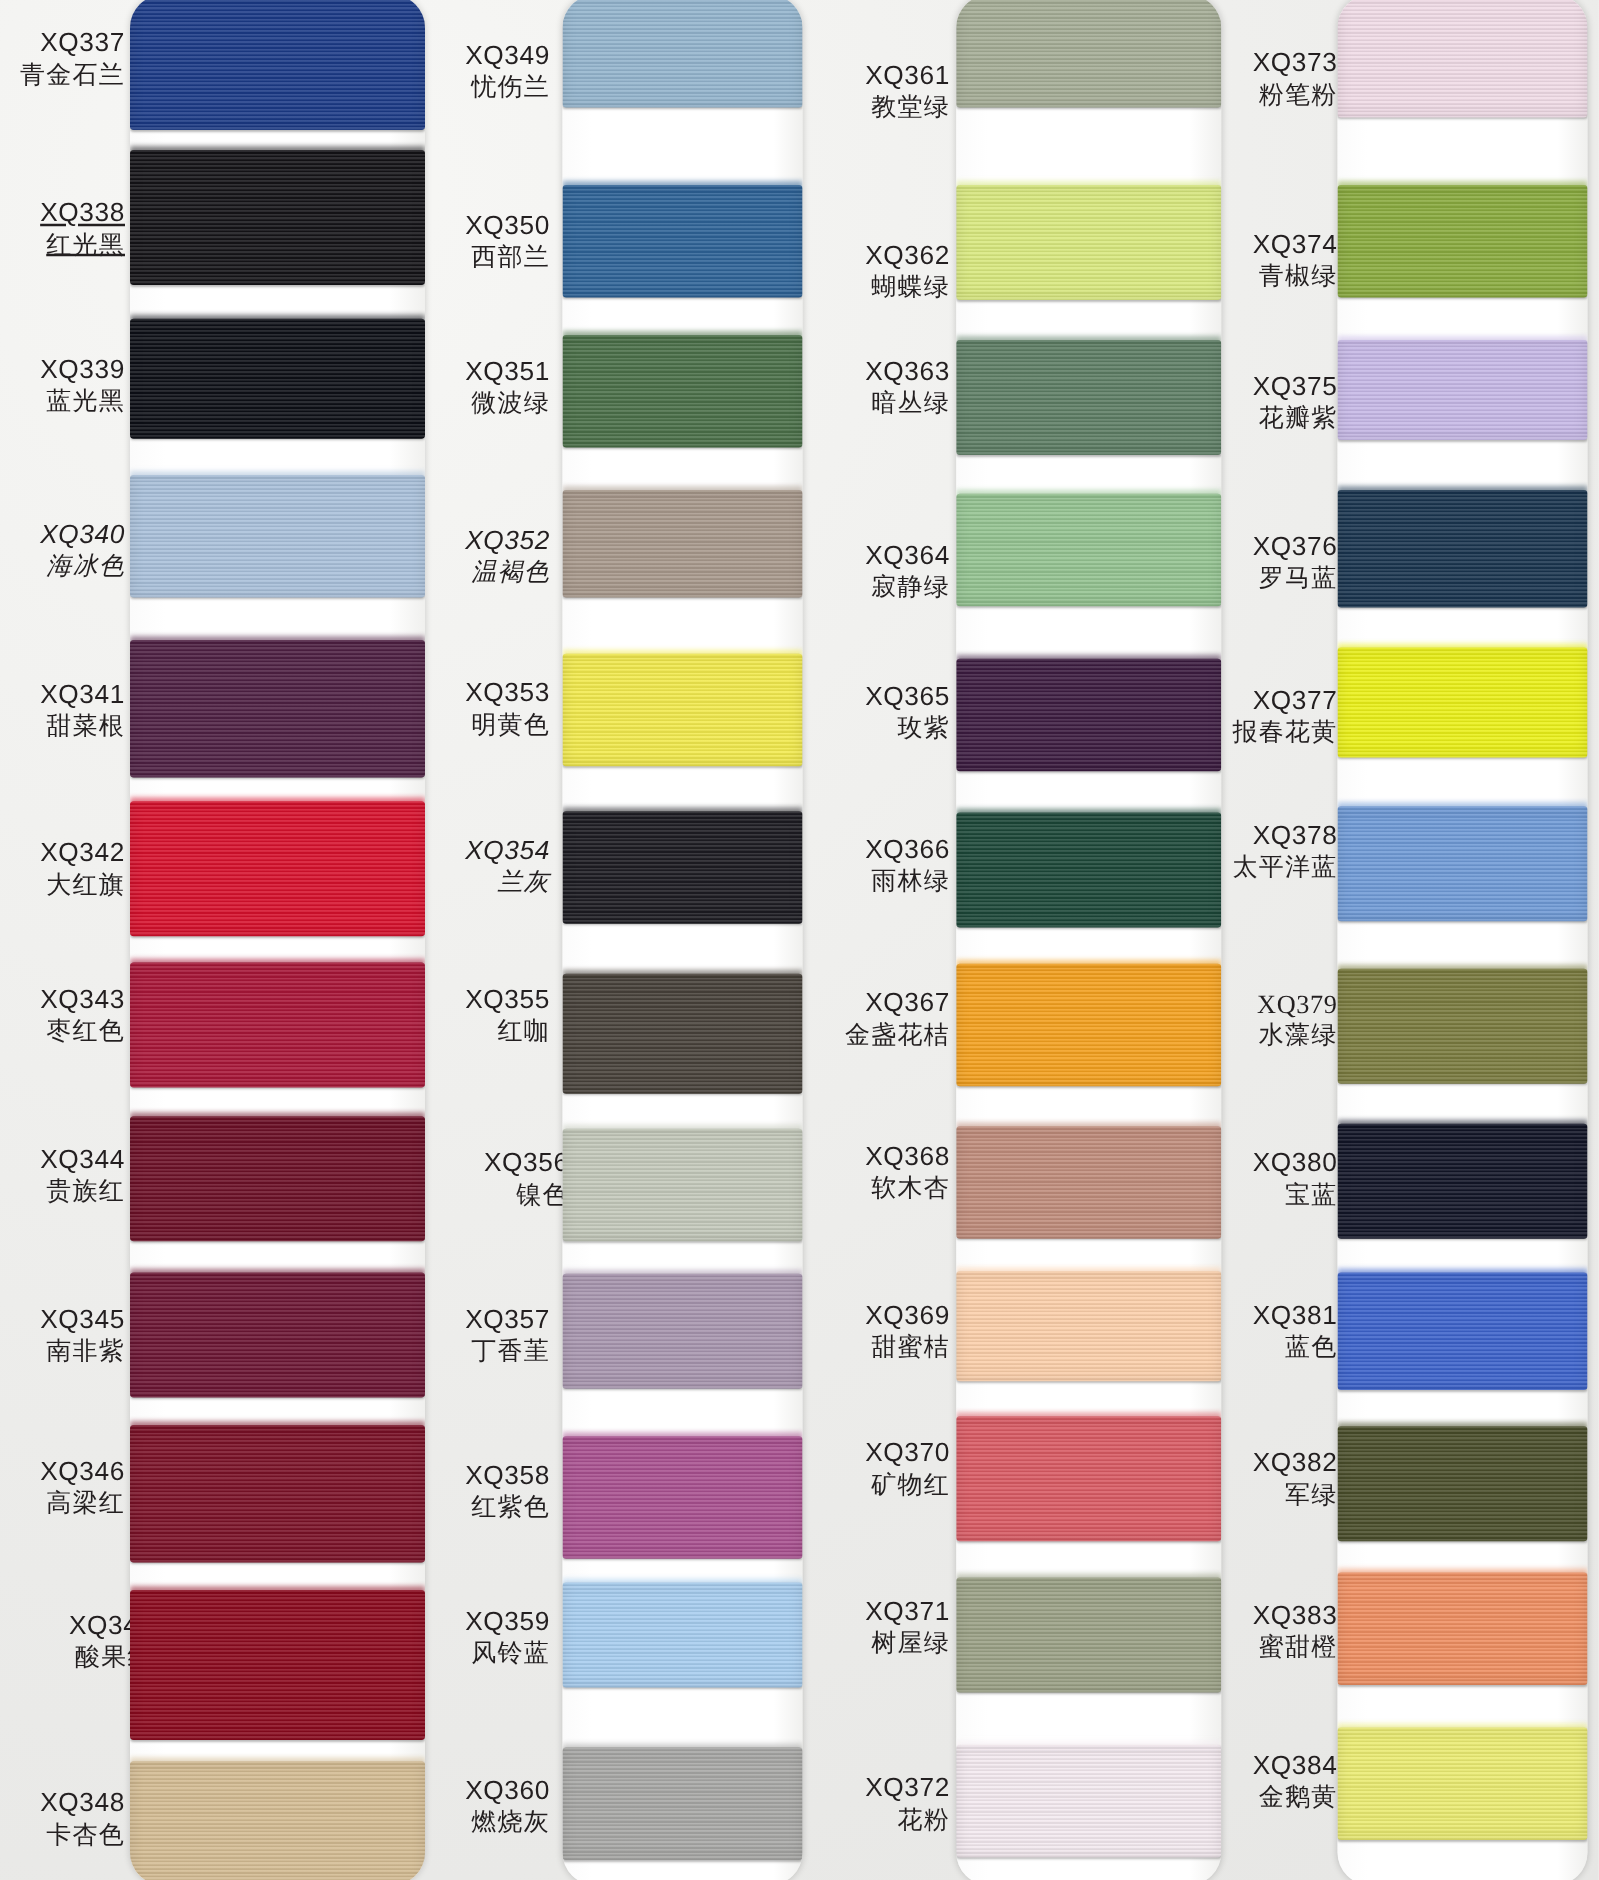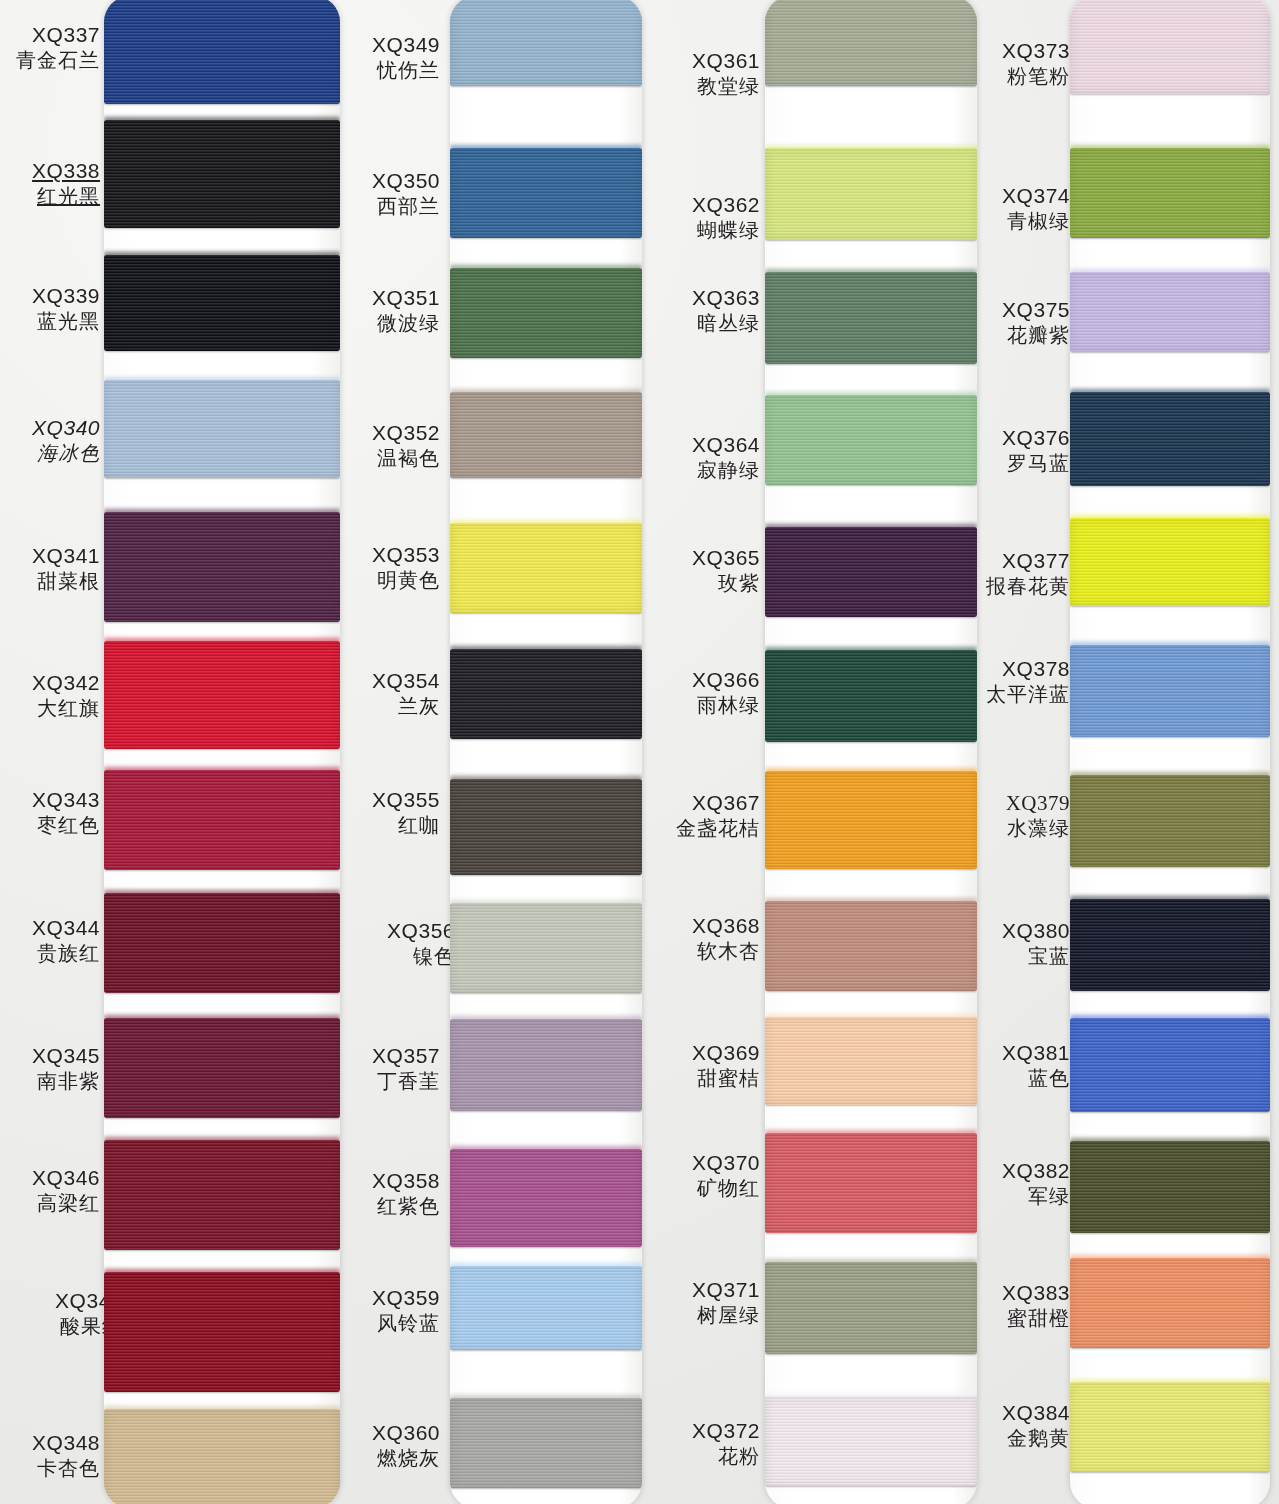--- a/index.html
+++ b/index.html
@@ -166,29 +166,29 @@
         <span class="name">忧伤兰</span>
       </div>
       <div class="label" style="left: 340px; width: 100px; top: 168px;">
         <span class="code">XQ350</span>
         <span class="name">西部兰</span>
       </div>
       <div class="label" style="left: 340px; width: 100px; top: 285px;">
         <span class="code">XQ351</span>
         <span class="name">微波绿</span>
       </div>
-      <div class="label" style="left: 340px; width: 100px; top: 420px;">
+      <div class="label" style="left: 340px; width: 100px; top: 420px; font-style: italic;">
         <span class="code">XQ352</span>
         <span class="name">温褐色</span>
       </div>
       <div class="label" style="left: 340px; width: 100px; top: 542px;">
         <span class="code">XQ353</span>
         <span class="name">明黄色</span>
       </div>
-      <div class="label" style="left: 340px; width: 100px; top: 668px;">
+      <div class="label" style="left: 340px; width: 100px; top: 668px; font-style: italic;">
         <span class="code">XQ354</span>
         <span class="name">兰灰</span>
       </div>
       <div class="label" style="left: 340px; width: 100px; top: 787px;">
         <span class="code">XQ355</span>
         <span class="name">红咖</span>
       </div>
       <div class="label" style="left: 340px; width: 100px; top: 918px; margin-left: 15px;">
         <span class="code">XQ356</span>
         <span class="name">镍色</span>

